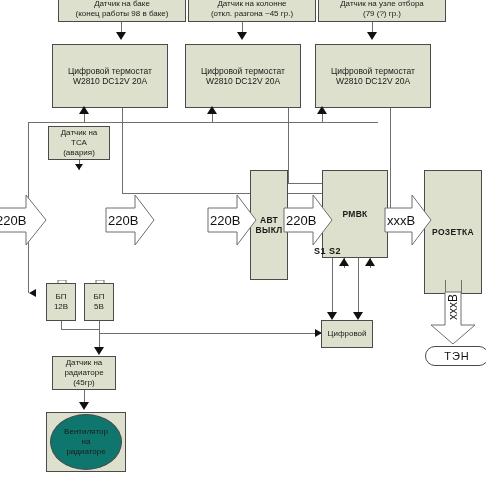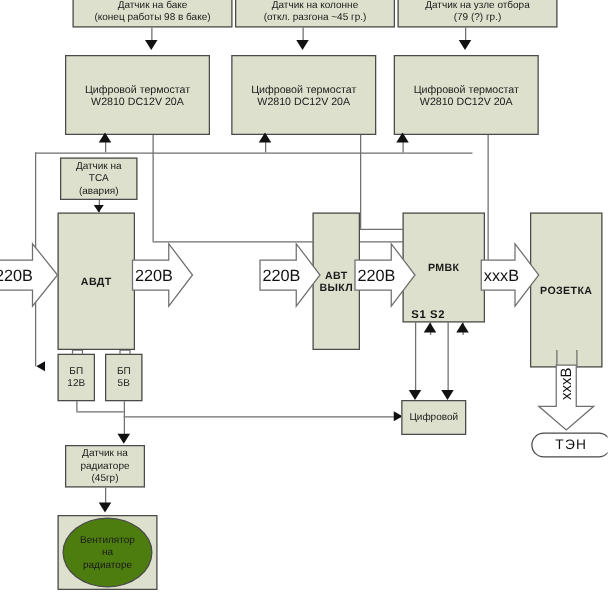--- a/index.html
+++ b/index.html
@@ -18,21 +18,21 @@
   .box.small{font-size:8px;font-weight:normal;}
   .box.meter{font-size:8px;}
   .box.dyn{font-size:8px;}
 
   .s1s2{position:absolute;font-size:9px;font-weight:bold;color:#111;
         letter-spacing:.5px;}
 
   .fanwrap{position:absolute;box-sizing:border-box;background:#dde0cc;
            border:1px solid #4a4a4a;}
   .fancircle{position:absolute;box-sizing:border-box;border:1px solid #4a4a4a;
-             border-radius:50%;background:#4d7c0f;
+             border-radius:50%;background:#0f766e;
              display:flex;align-items:center;justify-content:center;
              text-align:center;font-size:8px;line-height:1.25;
              white-space:pre-line;color:#1a1a1a;}
 
   .ten{position:absolute;box-sizing:border-box;background:#ffffff;
        border:1px solid #4a4a4a;border-radius:11px;
        display:flex;align-items:center;justify-content:center;
        font-size:11px;color:#111;letter-spacing:1px;}
 
   
@@ -131,28 +131,27 @@
 
   <div class="ln v" style="left:358px;top:208px;height:110px;"></div>
   <div class="tri down" style="left:353px;top:312px;"></div>
 
   <div class="box sensor" style="left:48px;top:126px;width:62px;height:34px;">Датчик на
 ТСА
 (авария)</div>
   <div class="ln v" style="left:79px;top:160px;height:10px;"></div>
   <div class="tri small down" style="left:75px;top:164px;"></div>
 
-  <div class="box pwr" style="left:46px;top:170px;width:62px;height:110px;">АВДТ</div>
 
 
   <div class="box pwr" style="left:250px;top:170px;width:38px;height:110px;">АВТ
 ВЫКЛ</div>
 
   <div class="box pwr" style="left:322px;top:170px;width:66px;height:88px;">РМВК</div>
-  <div class="s1s2" style="left:329px;top:246px;">S1 S2</div>
+  <div class="s1s2" style="left:314px;top:246px;">S1 S2</div>
 
   <div class="box pwr" style="left:424px;top:170px;width:58px;height:124px;">РОЗЕТКА</div>
 
   <div class="barrow" style="left:-6px;top:195px;width:52px;height:50px;">
     <svg width="52" height="50" viewBox="0 0 52 50">
       <polygon points="0,13 32,13 32,0 52,25 32,50 32,37 0,37" fill="#ffffff" stroke="#6f6f6f" stroke-width="1"></polygon>
     </svg>
     <div class="lbl">
         <span>220В</span>
       </div>

